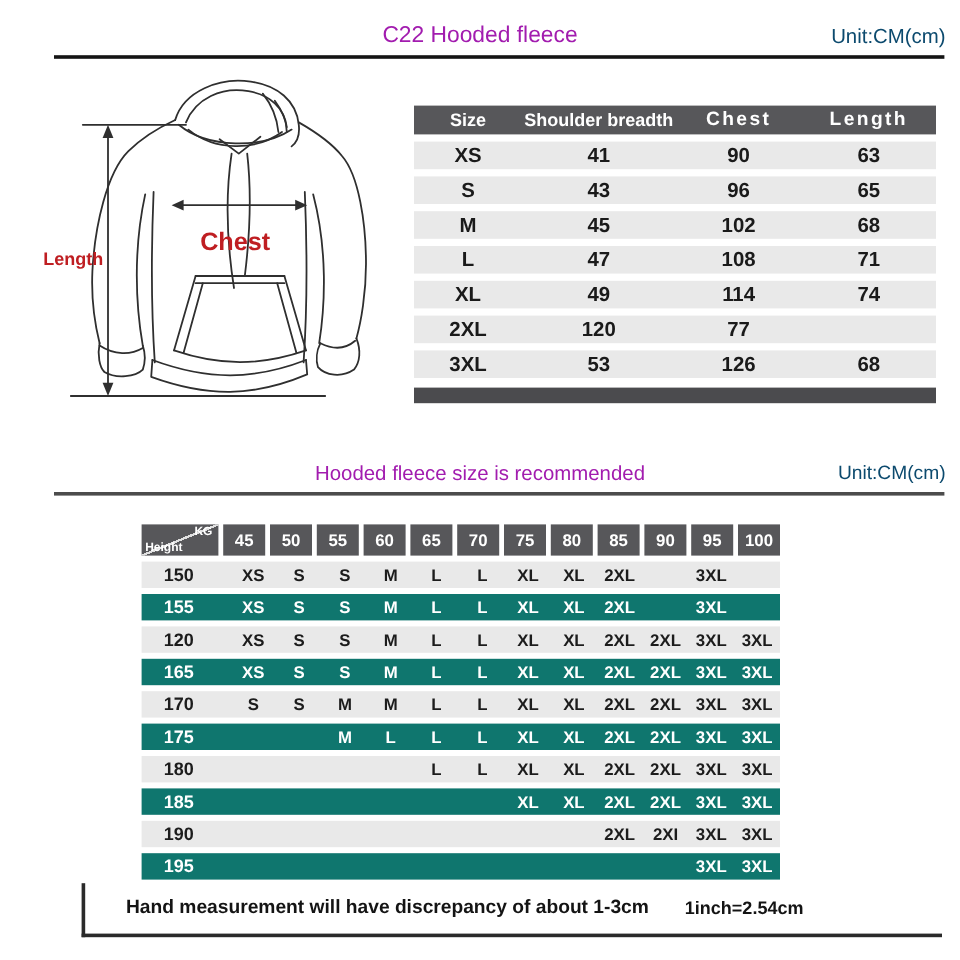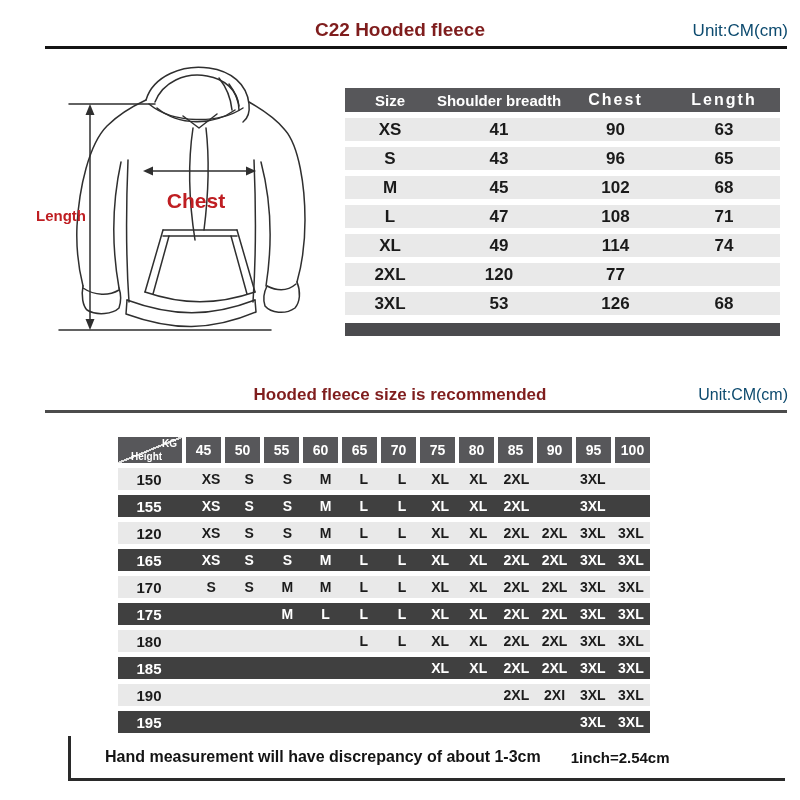--- a/index.html
+++ b/index.html
@@ -1,20 +1,20 @@
 <!DOCTYPE html>
 <html><head>
 <meta charset="utf-8">
 <style>
   html,body{margin:0;padding:0;background:#fff;}
   body{font-family:"Liberation Sans",sans-serif;-webkit-font-smoothing:antialiased;}
   .sheet{position:relative;width:800px;height:800px;background:#fff;overflow:hidden;}
 
   
-  .sec-title{position:absolute;left:0;width:800px;text-align:center;font-weight:bold;color:#7f1d1d;}
+  .sec-title{position:absolute;left:0;width:800px;text-align:center;font-weight:normal;color:#a21caf;}
   #title1{top:19px;font-size:19px;}
   #title2{top:385px;font-size:17px;}
   .unit{position:absolute;right:12px;font-weight:normal;color:#0c4a6e;}
   #unit1{top:21px;font-size:17px;}
   #unit2{top:386px;font-size:16px;}
   .rule{position:absolute;left:45px;width:742px;height:3px;}
   #rule1{top:46px;background:#141414;}
   #rule2{top:410px;background:#4c4c4c;}
 
   
@@ -28,27 +28,27 @@
   .st-head span:nth-child(3),.st-head span:nth-child(4){letter-spacing:2px;font-size:16px;}
   .st-row{height:23px;margin-top:6px;background:#e9e9e9;color:#1a1a1a;font-weight:bold;font-size:17px;}
   .st-bottom{height:13px;margin-top:8px;background:#4b4b4e;}
 
   
   .matrix{position:absolute;left:118px;top:437px;width:532px;}
   .mx-head{display:flex;gap:4px;height:26px;}
   .mx-corner{position:relative;width:64px;background:#57575a;color:#fff;flex:none;
     background-image:linear-gradient(to bottom right,rgba(0,0,0,0) calc(50% - 1px),#e0e0e0 calc(50% - 1px),#e0e0e0 calc(50% + 1px),rgba(0,0,0,0) calc(50% + 1px));}
   .mx-corner .kg{position:absolute;top:1px;right:5px;font-size:10px;font-weight:bold;}
-  .mx-corner .ht{position:absolute;bottom:1px;left:13px;font-size:10px;font-weight:bold;}
+  .mx-corner .ht{position:absolute;bottom:1px;left:3px;font-size:10px;font-weight:bold;}
   .mx-w{flex:1;background:#57575a;color:#fff;font-weight:bold;font-size:14px;
     display:flex;align-items:center;justify-content:center;}
   .mx-row{display:grid;grid-template-columns:74px repeat(12,1fr);height:22px;margin-top:5px;
     align-items:center;text-align:center;font-weight:bold;font-size:14px;}
   .mx-row.light{background:#e9e9e9;color:#1c1c1c;}
-  .mx-row.dark{background:#404040;color:#fff;}
+  .mx-row.dark{background:#0f766e;color:#fff;}
   .mx-label{font-size:15px;padding-right:12px;}
 
   
   .footer{position:absolute;left:68px;top:736px;width:690px;height:42px;
     border-left:3px solid #2a2a2a;border-bottom:3px solid #2a2a2a;
     display:flex;align-items:center;color:#141414;padding-left:24px;}
   .footer .note{margin-left:10px;font-weight:bold;font-size:16px;}
   .footer .conv{margin-left:30px;font-weight:bold;font-size:15px;}
 </style>
 </head>

